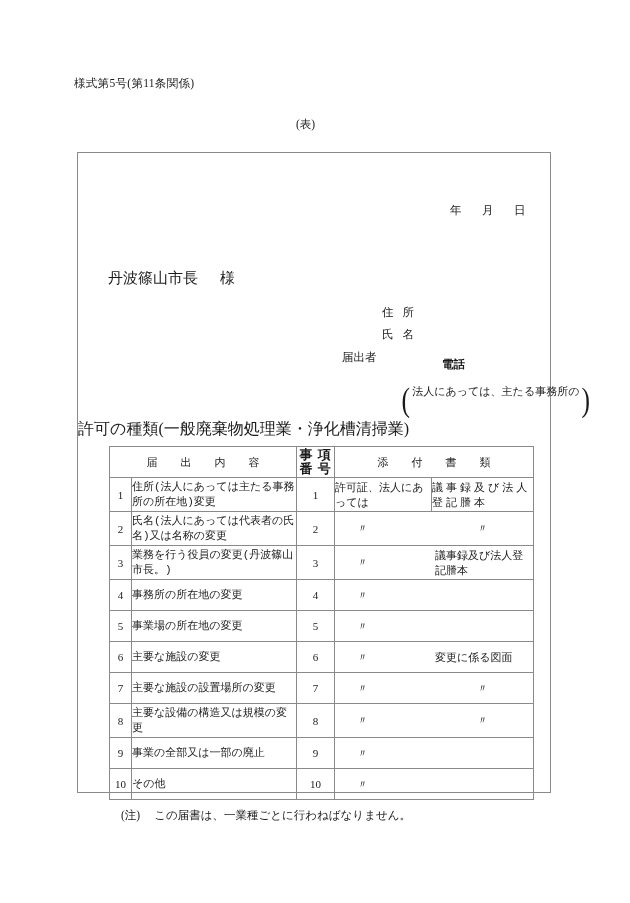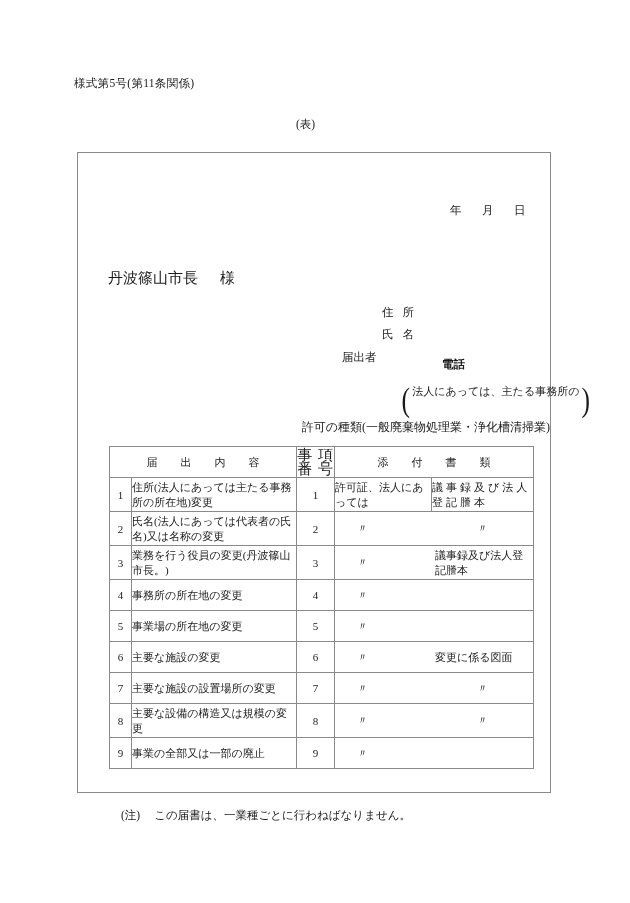--- a/index.html
+++ b/index.html
@@ -138,22 +138,22 @@
     line-height: 16px;
     white-space: nowrap;
   }
 
   
   .permit-heading {
     position: absolute;
     left: 0;
     top: 266px;
     width: 100%;
-    text-align: right;
-    font-size: 12px;
+    text-align: left;
+    font-size: 16px;
     white-space: nowrap;
   }
 
   
   .tbl-wrap {
     position: absolute;
     left: 31px;
     top: 293px;
     width: 424px;
   }
@@ -175,35 +175,37 @@
   .col-att-b { width: 102px; }
 
   .hdr td {
     height: 30px;
     text-align: center;
     letter-spacing: 0.5px;
   }
   .hdr .spread { letter-spacing: 6px; padding-left: 6px; }
   .hdr-two {
     line-height: 14px;
-    font-size: 15px;
+    font-size: 13px;
     letter-spacing: 1px;
+    font-weight: bold;
   }
 
   .row-1line td { height: 30px; }
   .row-2line td { height: 33px; }
 
   .cell-no {
     text-align: center;
     font-size: 11px;
   }
   .cell-desc {
     padding: 2px 4px 2px 8px;
     line-height: 15px;
     text-align: left;
+    font-family: Liberation Mono, monospace;
   }
   .cell-item {
     text-align: center;
     font-size: 11px;
   }
   .cell-att {
     padding: 2px 5px;
     line-height: 15px;
     text-align: left;
   }
@@ -379,20 +381,30 @@
             <tr class="row-1line">
               <td class="cell-no">9</td>
               <td class="cell-desc">事業の全部又は一部の廃止</td>
               <td class="cell-item">9</td>
               <td colspan="2" class="cell-att">
                 <div class="att-split">
                   <span class="d ditto">〃</span>
                 </div>
               </td>
             </tr>
+            <tr class="row-1line">
+              <td class="cell-no">10</td>
+              <td class="cell-desc">その他</td>
+              <td class="cell-item">10</td>
+              <td colspan="2" class="cell-att">
+                <div class="att-split">
+                  <span class="d ditto">〃</span>
+                </div>
+              </td>
+            </tr>
           </tbody>
       </table>
     </div>
 
   </div>
 
   <div class="footer-note">
     <span>(注)</span><span class="sp"></span><span>この届書は、一業種ごとに行わねばなりません。</span>
   </div>
 

